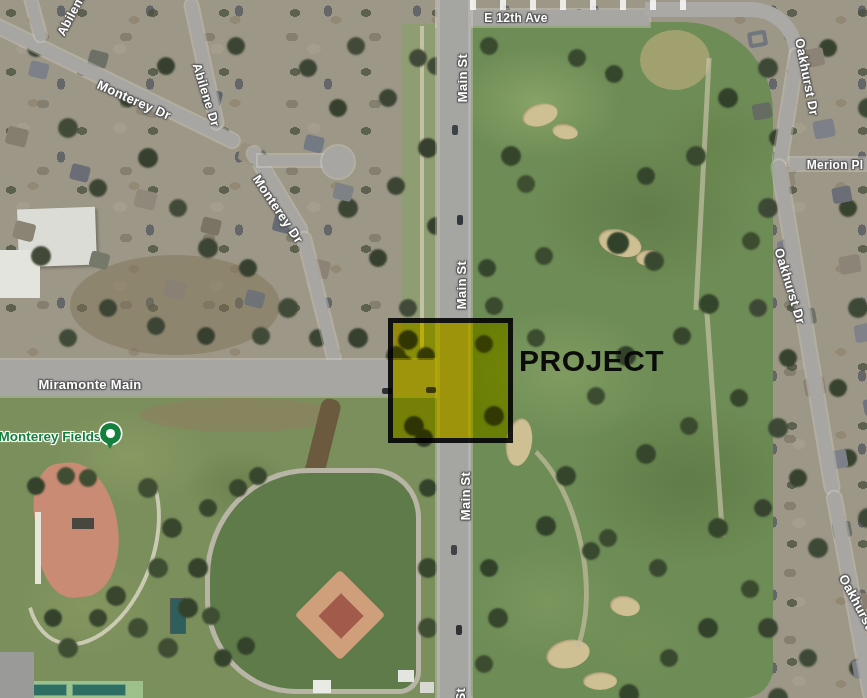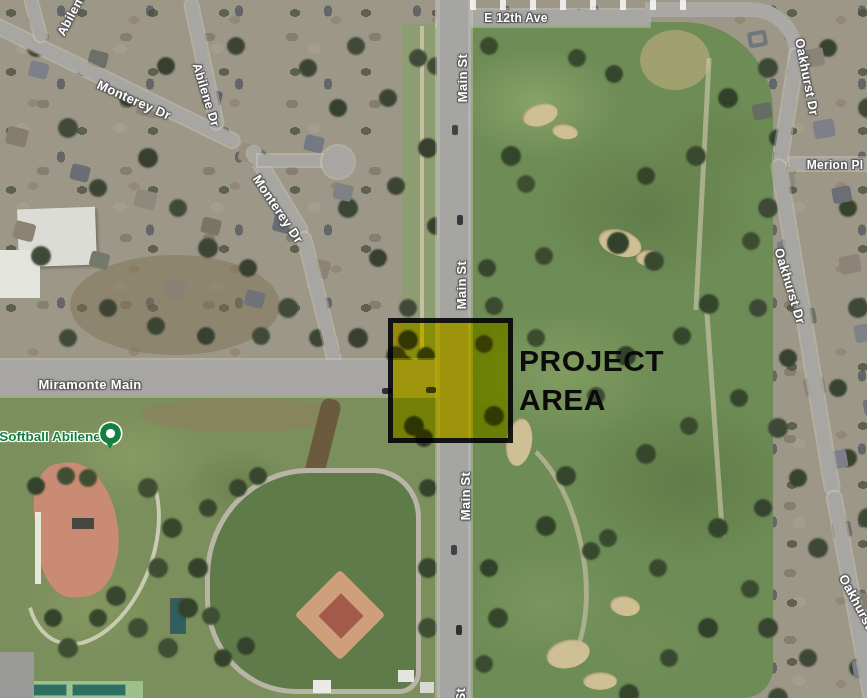--- a/index.html
+++ b/index.html
@@ -165,21 +165,20 @@
   <span class="rl" style="left:134px;top:100px;transform:translate(-50%,-50%) rotate(24deg);">Monterey Dr</span>
   <span class="rl" style="left:278px;top:209px;transform:translate(-50%,-50%) rotate(56deg);">Monterey Dr</span>
   <span class="rl" style="left:76px;top:6px;font-size:12.5px;transform:translate(-50%,-50%) rotate(-62deg);">Abilene Dr</span>
   <span class="rl" style="left:206px;top:95px;font-size:12.5px;transform:translate(-50%,-50%) rotate(73deg);">Abilene Dr</span>
   <span class="rl" style="left:807px;top:77px;transform:translate(-50%,-50%) rotate(79deg);">Oakhurst Dr</span>
   <span class="rl" style="left:790px;top:286px;transform:translate(-50%,-50%) rotate(73deg);">Oakhurst Dr</span>
   <span class="rl" style="left:861px;top:610px;transform:translate(-50%,-50%) rotate(62deg);">Oakhurst Dr</span>
   <span class="rl" style="left:835px;top:165px;font-size:12px;transform:translate(-50%,-50%);">Merion Pl</span>
   <span class="rl" style="left:90px;top:384px;font-size:13px;transform:translate(-50%,-50%);">Miramonte Main</span>
 
-  <span class="poi-label" style="left:50px;top:436px;transform:translate(-50%,-50%);">Softball Abilene</span>
+  <span class="poi-label" style="left:50px;top:436px;transform:translate(-50%,-50%);">Monterey Fields</span>
   <div class="pin"></div>
 
   <div class="annot">
     <div style="position:static;">PROJECT</div>
-    <div style="position:static;">AREA</div>
   </div>
 
 </div>
 
 </body></html>

